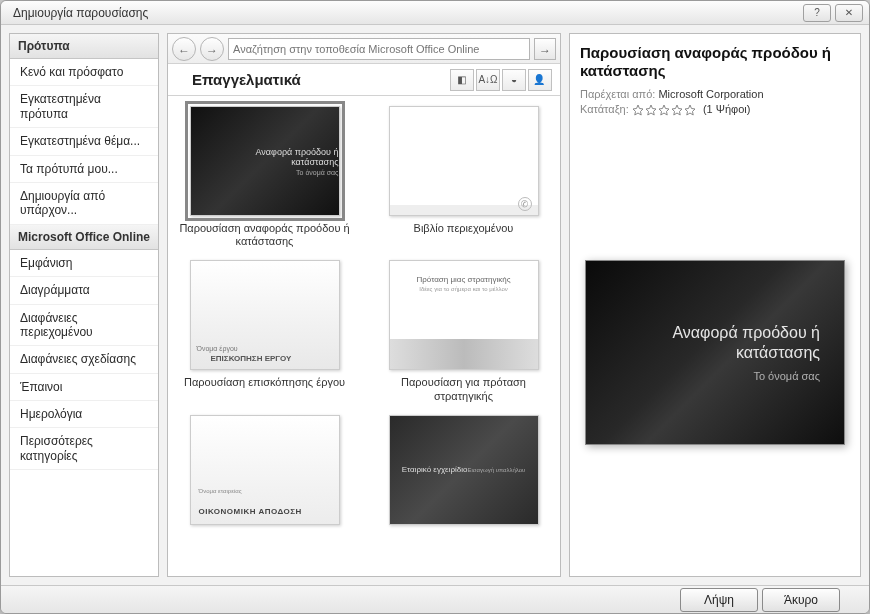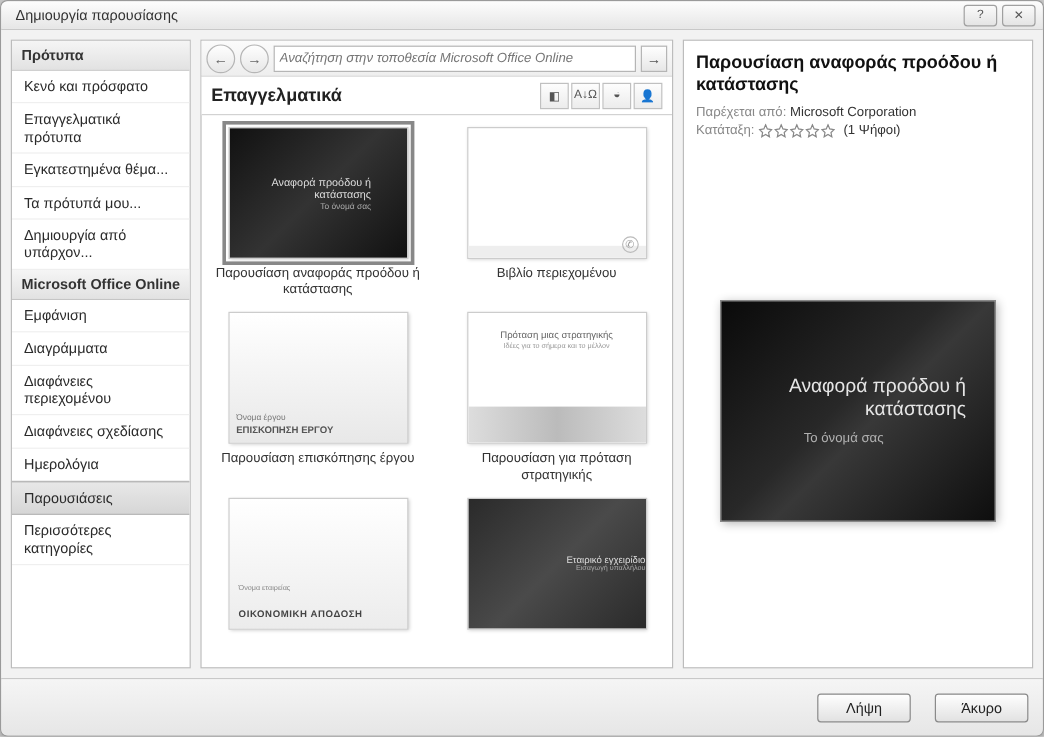--- a/index.html
+++ b/index.html
@@ -115,21 +115,20 @@
     color: #666;
     cursor: pointer;
   }
   .searchbox {
     flex: 1;
     height: 22px;
     border: 1px solid #b5b5b5;
     background: #fff;
     padding: 0 4px;
     color: #888;
-    font-style: italic;
     font-size: 11px;
   }
   .gobtn {
     width: 22px;
     height: 22px;
     border: 1px solid #b5b5b5;
     background: linear-gradient(#fefefe,#e7e7e7);
     display: flex;
     align-items: center;
     justify-content: center;
@@ -138,21 +137,21 @@
     cursor: pointer;
   }
   .catbar {
     height: 32px;
     display: flex;
     align-items: center;
     padding: 0 8px;
     border-bottom: 1px solid #d2d2d2;
     background: #fff;
   }
-  .catbar .cat-title { font-weight: bold; font-size: 15px; color: #222; flex:1;}
+  .catbar .cat-title { font-weight: bold; font-size: 15px; color: #222; flex:1;margin-left:16px;}
   .tool {
     width: 24px;
     height: 22px;
     border: 1px solid #c0c0c0;
     background: linear-gradient(#fdfdfd,#ececec);
     margin-left: 2px;
     display: flex;
     align-items: center;
     justify-content: center;
     font-size: 10px;
@@ -192,46 +191,46 @@
     margin-top: 6px;
     text-align: center;
     font-size: 11px;
     color: #333;
     line-height: 1.2;
     min-height: 26px;
   }
   
   .thumb-dark {
     background: linear-gradient(135deg,#111 0%, #333 50%, #111 100%);
-    display:flex; align-items:flex-start; justify-content:center; flex-direction:column;
+    display:flex; align-items:flex-end; justify-content:center; flex-direction:column;
   }
   .thumb-dark .tline { color:#ddd; font-size:9px; text-align:right; width:80%;}
   .thumb-dark .tline.small { color:#aaa; font-size:7px; margin-top:2px;}
   .thumb-white {
     background: #fff;
     display:flex; flex-direction:column;
   }
   .thumb-white .bar { height:10px; background:#eee; margin-top:auto;}
   .thumb-light {
     background:linear-gradient(#fff,#e8e8e8);
     display:flex; flex-direction:column; justify-content:flex-end; padding:6px;
   }
   .thumb-light .sm { font-size:7px; color:#777; }
-  .thumb-light .md { font-size:8px; color:#555; font-weight:bold; margin-top:2px;}
+  .thumb-light .md { font-size:8px; color:#555; font-weight:bold; margin-top:2px;margin-left:14px;}
   .thumb-strategy {
     background:#fff;
     display:flex; flex-direction:column; align-items:center;
   }
   .thumb-strategy .hdr { font-size:8px; color:#666; margin-top:14px;}
   .thumb-strategy .sub { font-size:6px; color:#999; margin-top:2px;}
   .thumb-strategy .bot { margin-top:auto; width:100%; height:30px;
     background:linear-gradient(90deg,#ddd,#bbb,#ddd);}
   .thumb-corp {
     background:linear-gradient(135deg,#2a2a2a,#4a4a4a,#2a2a2a);
-    display:flex; align-items:flex-end; justify-content:center; flex-direction:column;
+    display:flex; align-items:center; justify-content:center; flex-direction:row;
   }
   .thumb-corp .t { color:#ddd; font-size:8px;}
   .thumb-fin {
     background:linear-gradient(#fff,#ececec);
     display:flex; flex-direction:column; justify-content:flex-end; padding:8px;
   }
   .thumb-fin .sm { font-size:6px; color:#888;}
   .thumb-fin .bold { font-size:8px; color:#444; font-weight:bold; letter-spacing:0.5px; margin-top:13px;}
 
   .preview {
@@ -254,40 +253,40 @@
   .stars { display:inline-flex; gap:1px; vertical-align:middle;}
   .star { width:12px; height:12px; display:inline-block; }
   .preview-body {
     flex:1;
     display:flex;
     align-items:center;
     justify-content:center;
     padding-top: 20px;
   }
   .big-preview {
-    width: 230px;
+    width: 260px;
     height: 185px;
     background: linear-gradient(135deg,#0a0a0a 0%, #282828 45%, #383838 55%, #0e0e0e 100%);
     border:1px solid #888;
     box-shadow: 2px 2px 8px rgba(0,0,0,0.3);
     display:flex;
     flex-direction:column;
-    align-items:center;
+    align-items:flex-end;
     justify-content:center;
     padding: 0 24px 0 0;
   }
   .big-preview .l1 { color:#e5e5e5; font-size:16px; text-align:right; line-height:1.2;}
   .big-preview .l2 { color:#b0b0b0; font-size:11px; margin-top:8px;}
   .footer {
-    height: 48px;
+    height: 28px;
     display:flex;
     align-items:center;
     justify-content:flex-end;
-    gap:20px;
-    padding: 0 12px;
+    gap:4px;
+    padding: 0 29px;
     background: linear-gradient(#f5f5f5,#e6e6e6);
     border-top: 1px solid #c8c8c8;
     border-radius: 0 0 6px 6px;
   }
   .btn {
     min-width: 78px;
     height: 24px;
     border: 1px solid #8a8a8a;
     border-radius: 3px;
     background: linear-gradient(#fefefe,#e2e2e2);
@@ -318,32 +317,32 @@
     <div class="winbtn">
         <span>✕</span>
       </div>
   </div>
 
   <div class="content">
 
     <div class="sidebar">
       <div class="side-header">Πρότυπα</div>
       <div class="side-item">Κενό και πρόσφατο</div>
-      <div class="side-item">Επαγγελματικά πρότυπα</div>
+      <div class="side-item">Εγκατεστημένα πρότυπα</div>
       <div class="side-item">Εγκατεστημένα θέμα...</div>
       <div class="side-item">Τα πρότυπά μου...</div>
       <div class="side-item">Δημιουργία από υπάρχον...</div>
 
       <div class="side-header">Microsoft Office Online</div>
       <div class="side-item">Εμφάνιση</div>
       <div class="side-item">Διαγράμματα</div>
       <div class="side-item">Διαφάνειες περιεχομένου</div>
       <div class="side-item">Διαφάνειες σχεδίασης</div>
+      <div class="side-item">Έπαινοι</div>
       <div class="side-item">Ημερολόγια</div>
-      <div class="side-item selected">Παρουσιάσεις</div>
       <div class="side-item">Περισσότερες κατηγορίες</div>
     </div>
 
     <div class="middle">
       <div class="navbar">
         <div class="navbtn">
             <span>←</span>
           </div>
         <div class="navbtn">
             <span>→</span>

